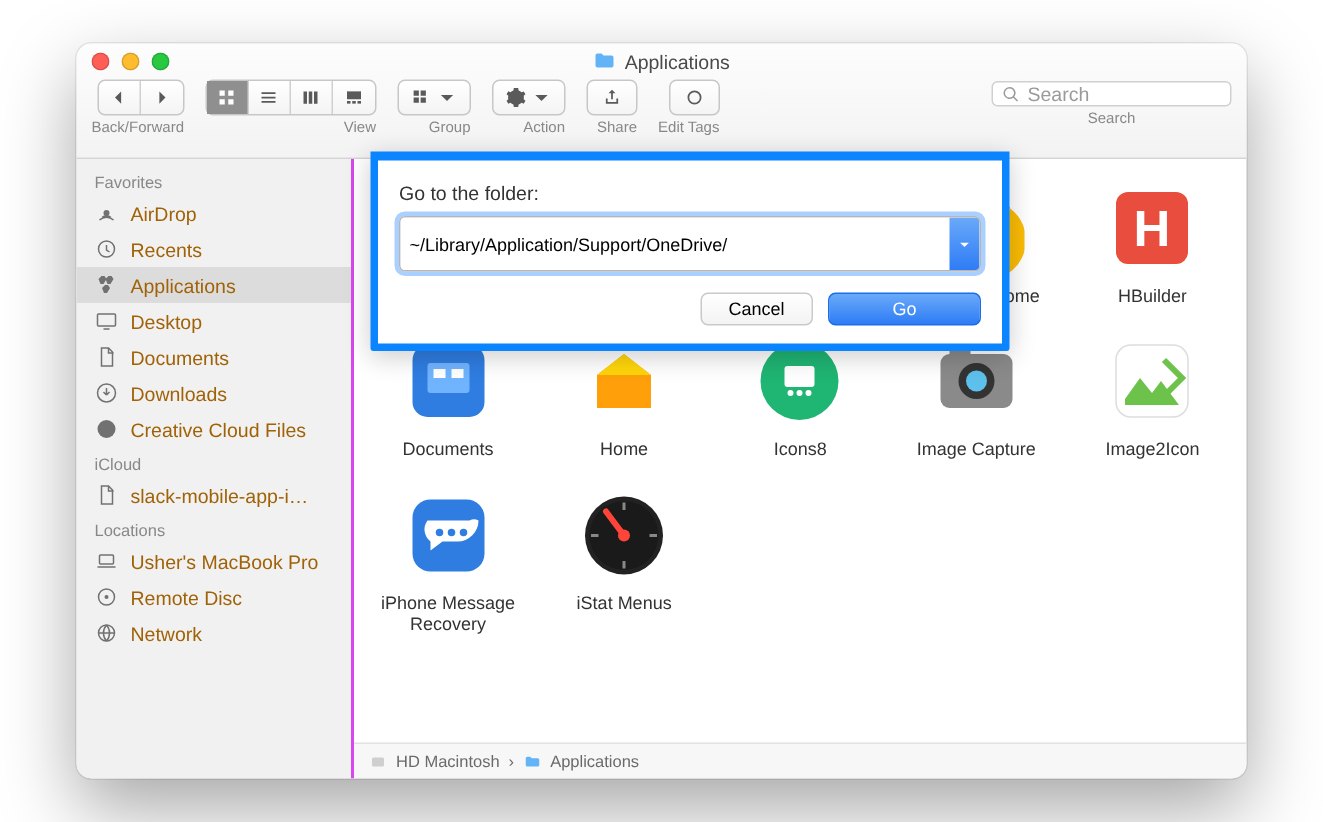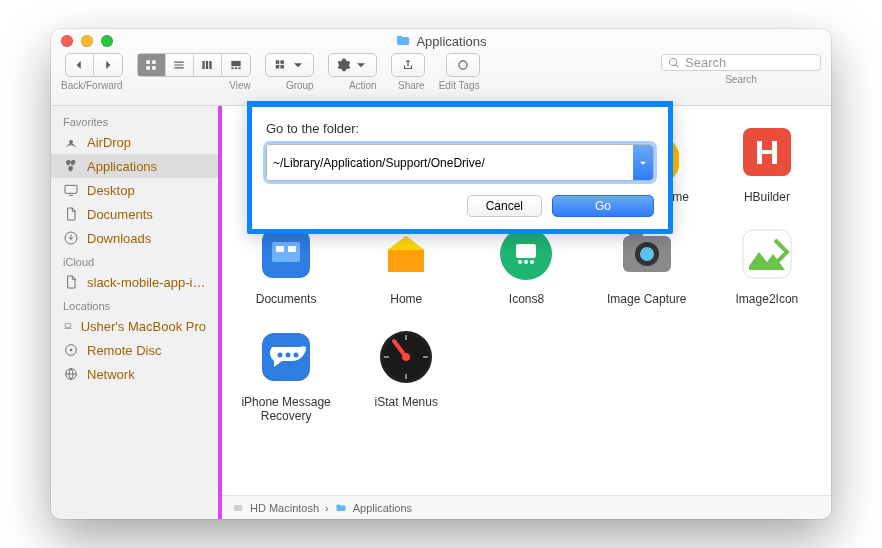--- a/index.html
+++ b/index.html
@@ -42,21 +42,21 @@
     flex:1; min-width:160px; height:22px; border:1px solid #d0d0d0; border-radius:4px;
     background:#fff; display:flex; align-items:center; padding:0 6px; gap:5px; color:#9a9a9a;
     margin-top:1px;
   }
   .search svg{width:12px;height:12px;fill:#9a9a9a;}
   .spacer{flex:1;}
 
   
   .body{flex:1; display:flex; min-height:0;}
   .sidebar{
-    width:171px; background:#f1f1f1; border-right:4px solid #d946ef;
+    width:185px; background:#f1f1f1; border-right:2px solid #d946ef;
     display:flex; flex-direction:column; padding-top:4px; overflow:hidden;
   }
   .sb-head{font-size:11px; color:#888; padding:6px 12px 2px; font-weight:500;}
   .sb-item{display:flex; align-items:center; gap:8px; padding:4px 12px; color:#a16207; white-space:nowrap; overflow:hidden; text-overflow:ellipsis;}
   .sb-item.sel{background:#dcdcdc;}
   .sb-item svg{width:16px;height:16px;fill:none;stroke:#717171;stroke-width:1.5;}
   .sb-item .fillicon{fill:#717171;stroke:none;}
 
   .main{flex:1; display:flex; flex-direction:column; min-width:0;}
   .grid{flex:1; overflow:auto; padding:14px 8px 8px 8px; }
@@ -221,20 +221,27 @@
   <div class="body">
     <div class="sidebar" id="sidebar">
         <div class="sb-head">Favorites</div>
         <div class="sb-item">
           <svg viewBox="0 0 24 24">
             <circle cx="12" cy="12" r="3" class="fillicon"></circle>
             <path d="M5 19a10 10 0 0 1 14 0M7.5 16.5a6.5 6.5 0 0 1 9 0" fill="none" stroke="#717171" stroke-width="1.5"></path>
           </svg>
           <span>AirDrop</span>
         </div>
+        <div class="sb-item">
+          <svg viewBox="0 0 24 24">
+            <circle cx="12" cy="12" r="8"></circle>
+            <path d="M12 8v5l3 2"></path>
+          </svg>
+          <span>Recents</span>
+        </div>
         <div class="sb-item sel">
           <svg viewBox="0 0 24 24">
             <path class="fillicon" d="M7 3h3l2 3-3 5H6L4 6zM14 3h3l2 3-3 5h-3l-2-5zM10.5 12h3l2 3-3 5h-3l-2-5z"></path>
           </svg>
           <span>Applications</span>
         </div>
         <div class="sb-item">
           <svg viewBox="0 0 24 24">
             <rect x="3" y="5" width="18" height="12" rx="1"></rect>
             <path d="M9 20h6"></path>
@@ -247,20 +254,26 @@
             <path d="M14 3v5h5"></path>
           </svg>
           <span>Documents</span>
         </div>
         <div class="sb-item">
           <svg viewBox="0 0 24 24">
             <circle cx="12" cy="12" r="9"></circle>
             <path d="M12 7v7m0 0l-3-3m3 3l3-3"></path>
           </svg>
           <span>Downloads</span>
+        </div>
+        <div class="sb-item">
+          <svg viewBox="0 0 24 24">
+            <circle cx="12" cy="12" r="9" class="fillicon"></circle>
+          </svg>
+          <span>Creative Cloud Files</span>
         </div>
         <div class="sb-head">iCloud</div>
         <div class="sb-item">
           <svg viewBox="0 0 24 24">
             <path d="M7 3h7l4 4v14H7z"></path>
             <path d="M14 3v5h5"></path>
           </svg>
           <span>slack-mobile-app-i…</span>
         </div>
         <div class="sb-head">Locations</div>

